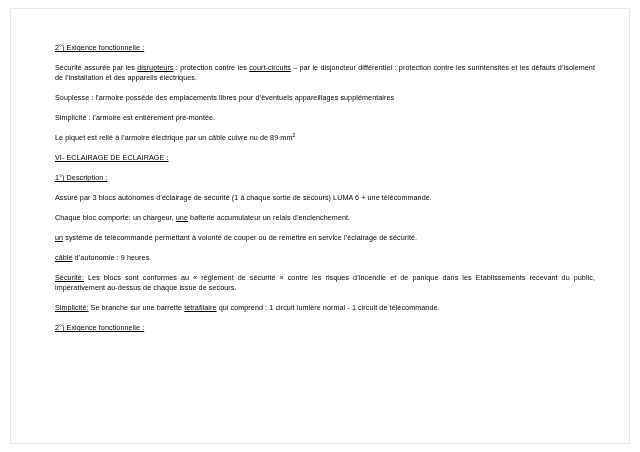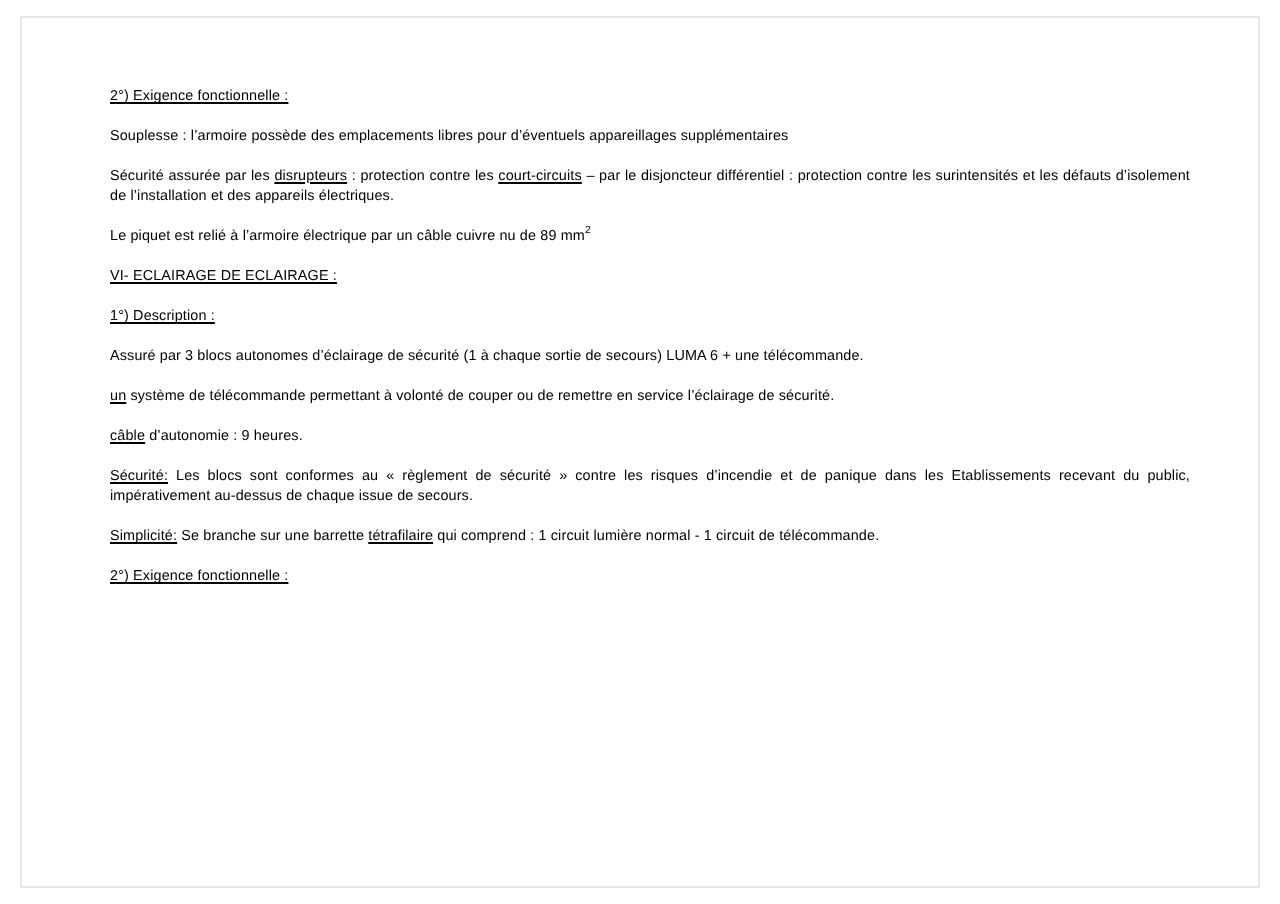--- a/index.html
+++ b/index.html
@@ -52,26 +52,28 @@
     line-height: 0;
   }
 </style>
 </head>
 <body>
 
 <div id="page">
   <div id="sheet">
     <div id="content">
         <p class="blk"><span class="u">2°) Exigence fonctionnelle :</span></p>
+        <p class="blk"><span>Sécurité assurée par les </span><span class="u">disrupteurs</span><span> : protection contre les </span><span class="u">court-circuits</span><span> – par le disjoncteur différentiel : protection contre les surintensités et les défauts d’isolement de l’installation et des appareils électriques.</span></p>
         <p class="blk"><span>Souplesse : l’armoire possède des emplacements libres pour d’éventuels appareillages supplémentaires</span></p>
-        <p class="blk"><span>Sécurité assurée par les </span><span class="u">disrupteurs</span><span> : protection contre les </span><span class="u">court-circuits</span><span> – par le disjoncteur différentiel : protection contre les surintensités et les défauts d’isolement de l’installation et des appareils électriques.</span></p>
+        <p class="blk"><span>Simplicité : l’armoire est entièrement pré-montée.</span></p>
         <p class="blk"><span>Le piquet est relié à l’armoire électrique par un câble cuivre nu de 89 mm</span><sup class="sq">2</sup></p>
         <p class="blk"><span class="u">VI- ECLAIRAGE DE ECLAIRAGE :</span></p>
         <p class="blk"><span class="u">1°) Description :</span></p>
         <p class="blk"><span>Assuré par 3 blocs autonomes d’éclairage de sécurité (1 à chaque sortie de secours) LUMA 6 + une télécommande.</span></p>
+        <p class="blk"><span>Chaque bloc comporte: un chargeur, </span><span class="u">une</span><span> batterie accumulateur un relais d’enclenchement.</span></p>
         <p class="blk"><span class="u">un</span><span> système de télécommande permettant à volonté de couper ou de remettre en service l’éclairage de sécurité.</span></p>
         <p class="blk"><span class="u">câble</span><span> d’autonomie : 9 heures.</span></p>
         <p class="blk"><span class="u">Sécurité:</span><span> Les blocs sont conformes au « règlement de sécurité » contre les risques d’incendie et de panique dans les Etablissements recevant du public, impérativement au-dessus de chaque issue de secours.</span></p>
         <p class="blk"><span class="u">Simplicité:</span><span> Se branche sur une barrette </span><span class="u">tétrafilaire</span><span> qui comprend : 1 circuit lumière normal - 1 circuit de télécommande.</span></p>
         <p class="blk"><span class="u">2°) Exigence fonctionnelle :</span></p>
       </div>
   </div>
 </div>
 
 </body></html>

